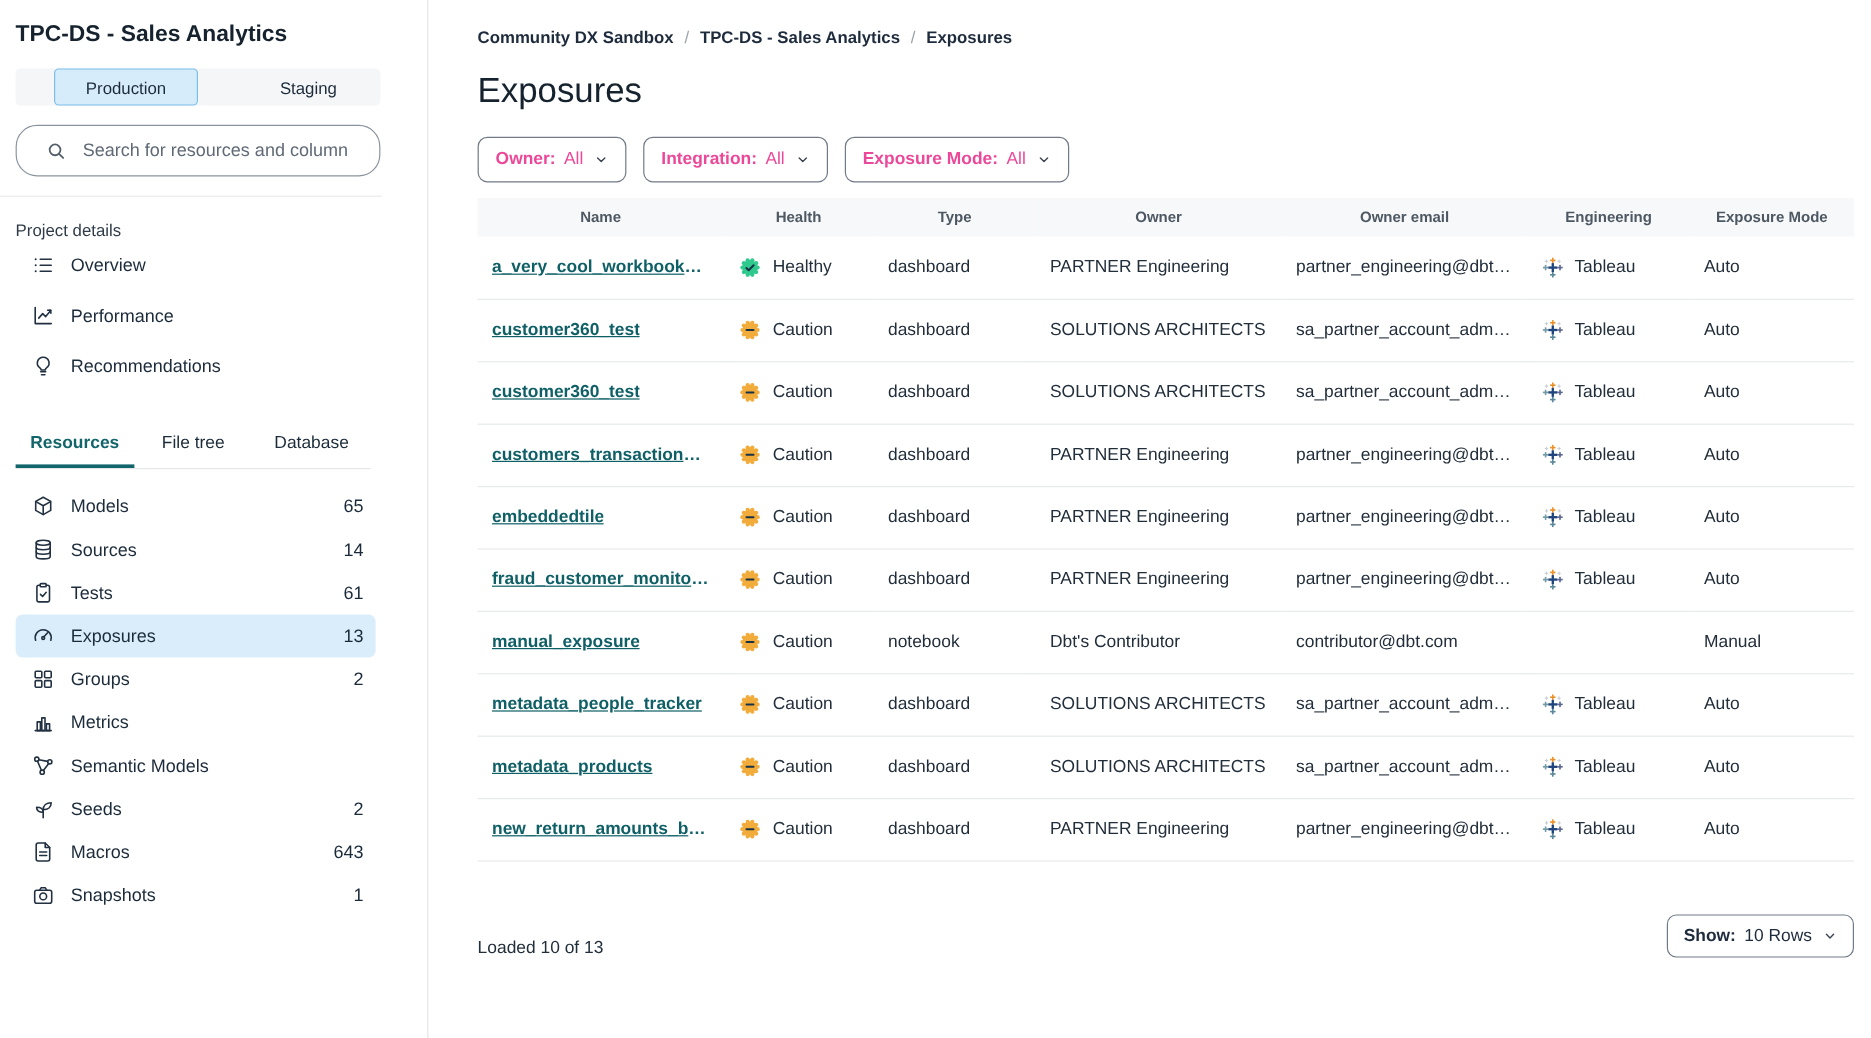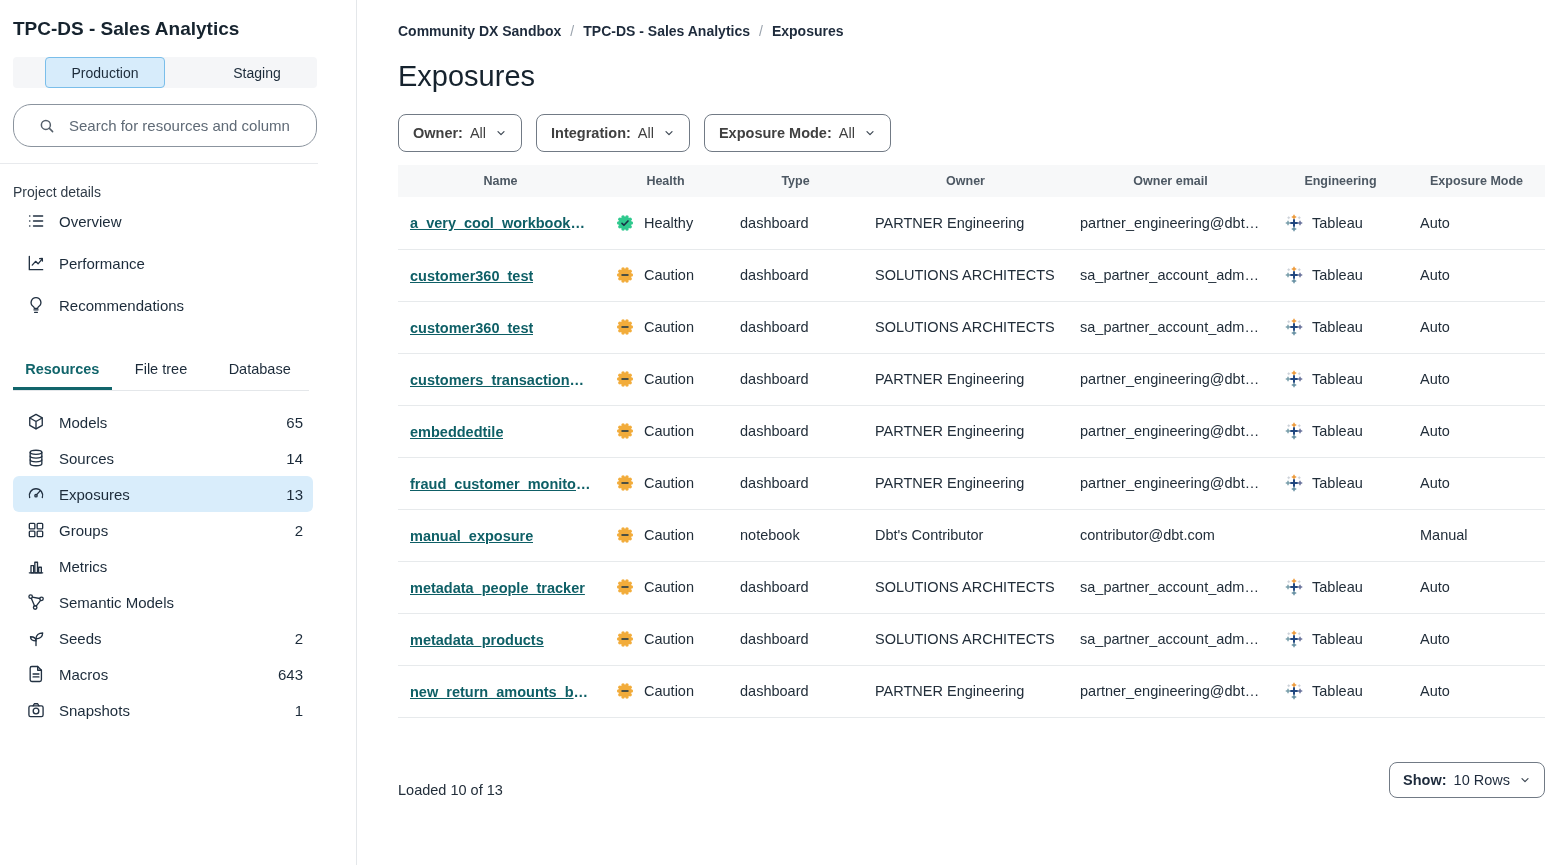--- a/index.html
+++ b/index.html
@@ -33,21 +33,21 @@
   .res-label { flex:1; }
   .res-count { color:#1c2b3a; }
   
   .main { flex:1; padding:0 13px 0 41px; }
   .breadcrumb { margin-top:23px; font-size:14px; font-weight:700; color:#1e2b3c; display:flex; gap:9px; align-items:center; }
   .bc-item { cursor:pointer; }
   .bc-sep { color:#9aa3ad; font-weight:400; }
   .page-title { font-size:29px; font-weight:400; color:#16232e; margin:21px 0 0; }
   .filters { display:flex; gap:14px; margin-top:21px; }
   .filter-btn { display:flex; align-items:center; gap:7px; border:1px solid #717a85; border-radius:8px;
-                padding:0 14px; height:38px; font-size:14.5px; background:#fff; cursor:pointer; color:#404040; }
+                padding:0 14px; height:38px; font-size:14.5px; background:#fff; cursor:pointer; color:#ec4899; }
   .filter-label { font-weight:700; }
   .chev { display:flex; align-items:center; margin-left:2px; }
   table.data { width:1147px; border-collapse:collapse; table-layout:fixed; margin-top:13px; }
   thead th { background:#f7f8f9; font-size:12.5px; font-weight:700; color:#4d5863; text-align:center; padding:9px 12px; }
   col.c-name{width:205px} col.c-health{width:125px} col.c-type{width:135px} col.c-owner{width:205px}
   col.c-email{width:205px} col.c-integ{width:135px} col.c-mode{width:137px}
   tbody td { font-size:14.5px; color:#222e3a; padding:0 12px; height:52px; border-bottom:1px solid #e7eaec;
              white-space:nowrap; overflow:hidden; text-overflow:ellipsis; }
   .name-link { color:#0e5f66; font-weight:700; text-decoration:underline; cursor:pointer; display:inline-block;
                max-width:181px; white-space:nowrap; overflow:hidden; text-overflow:ellipsis; vertical-align:middle; }
@@ -147,20 +147,31 @@
             <ellipse cx="12" cy="5.2" rx="7" ry="2.5"></ellipse>
             <path d="M5 5.2v4.5c0 1.4 3.1 2.5 7 2.5s7-1.1 7-2.5V5.2"></path>
             <path d="M5 9.7v4.5c0 1.4 3.1 2.5 7 2.5s7-1.1 7-2.5V9.7"></path>
             <path d="M5 14.2v4.6c0 1.4 3.1 2.5 7 2.5s7-1.1 7-2.5v-4.6"></path>
           </svg>
         </span>
     <span class="res-label">Sources</span>
     <span class="res-count">14</span>
   </div>
 
+  <div class="res-item">
+    <span class="sb-icon">
+          <svg width="20" height="20" viewBox="0 0 24 24" fill="none" stroke="#223142" stroke-width="1.6" stroke-linecap="round" stroke-linejoin="round">
+            <path d="M9 4.5H7.5A1.8 1.8 0 0 0 5.7 6.3v13a1.8 1.8 0 0 0 1.8 1.8h9a1.8 1.8 0 0 0 1.8-1.8v-13a1.8 1.8 0 0 0-1.8-1.8H15"></path>
+            <rect x="9" y="2.8" width="6" height="3.2" rx="0.8"></rect>
+            <path d="M9.3 13.6l2.1 2.1 3.6-4.2"></path>
+          </svg>
+        </span>
+    <span class="res-label">Tests</span>
+    <span class="res-count">61</span>
+  </div>
 
   <div class="res-item active">
     <span class="sb-icon">
           <svg width="20" height="20" viewBox="0 0 24 24" fill="none" stroke="#223142" stroke-width="1.6" stroke-linecap="round" stroke-linejoin="round">
             <path d="M4.4 16.2a8 8 0 1 1 15.2 0"></path>
             <path d="M12.8 12.8l3.6-4"></path>
             <circle cx="12" cy="14" r="1.4"></circle>
           </svg>
         </span>
     <span class="res-label">Exposures</span>

